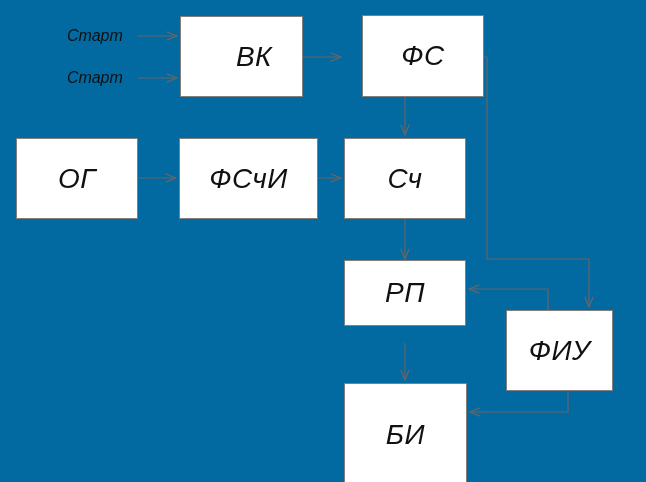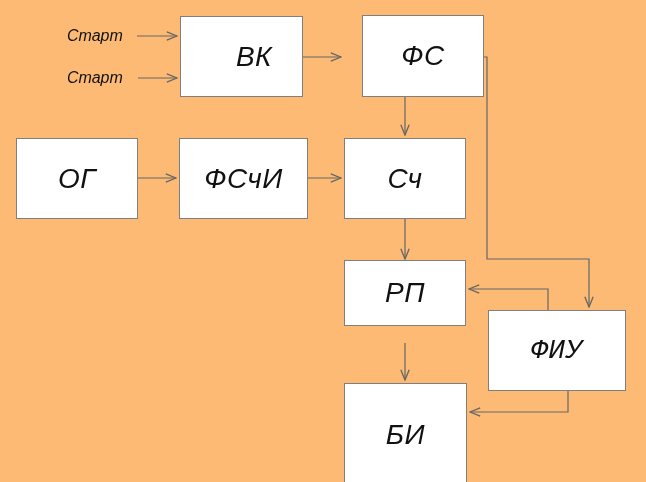--- a/index.html
+++ b/index.html
@@ -4,21 +4,21 @@
 <style>
   html, body {
     margin: 0;
     padding: 0;
     background: #ffffff;
   }
   .canvas {
     position: relative;
     width: 646px;
     height: 482px;
-    background: #fdba74;
+    background: #0369a1;
     font-family: "Liberation Sans", sans-serif;
     overflow: hidden;
   }
   .wires {
     position: absolute;
     left: 0;
     top: 0;
     width: 646px;
     height: 482px;
   }
@@ -42,24 +42,24 @@
     position: absolute;
     font-style: italic;
     font-size: 16px;
     color: #111111;
     white-space: nowrap;
   }
   
   .b-vk    { left: 180px; top: 16px;  width: 123px; height: 81px; padding-left: 25px; }
   .b-fs    { left: 344px; top: 15px;  width: 122px; height: 82px; margin-left: 18px; }
   .b-og    { left: 16px;  top: 138px; width: 122px; height: 81px; }
-  .b-fschi { left: 179px; top: 138px; width: 129px; height: 81px; }
+  .b-fschi { left: 179px; top: 138px; width: 139px; height: 81px; }
   .b-sch   { left: 344px; top: 138px; width: 122px; height: 81px; }
   .b-rp    { left: 344px; top: 260px; width: 122px; height: 66px; }
-  .b-fiu   { left: 488px; top: 310px; width: 138px; height: 81px; font-family: Liberation Mono, monospace; }
+  .b-fiu   { left: 506px; top: 310px; width: 107px; height: 81px; }
   .b-bi    { left: 344px; top: 383px; width: 123px; height: 103px; }
 
   .lbl-start { left: 67px; top: 27px; }
   .lbl-stop  { left: 67px; top: 69px; }
 </style>
 </head>
 <body>
 
 <div class="canvas">
 

